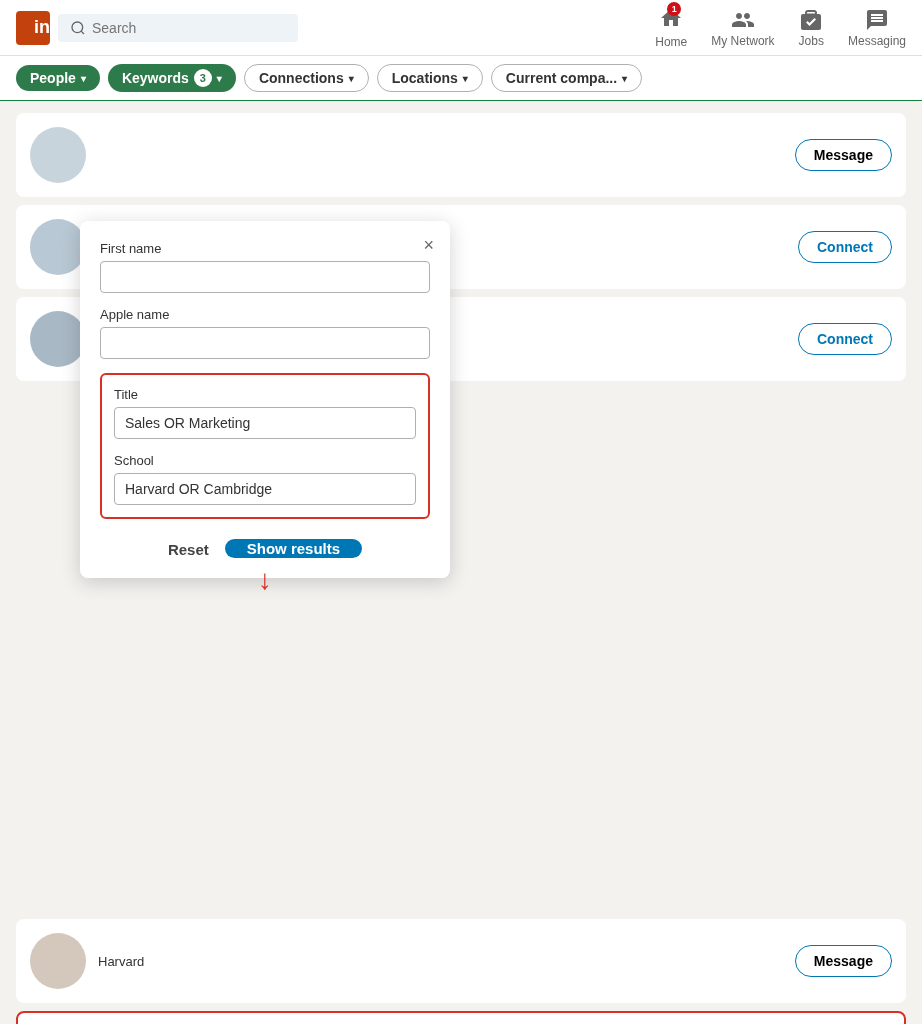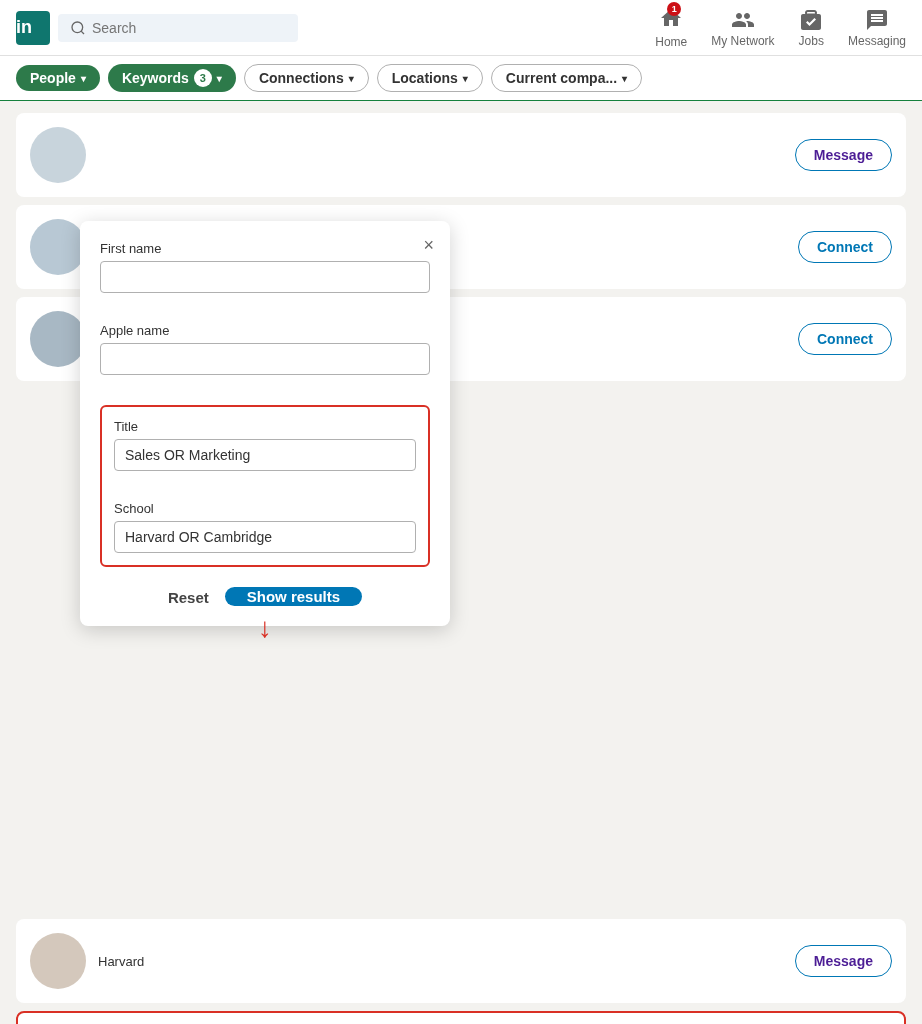--- a/index.html
+++ b/index.html
@@ -11,23 +11,23 @@
       border-bottom: 1px solid #e0e0e0;
       display: flex;
       align-items: center;
       padding: 0 16px;
       height: 56px;
       position: relative;
       z-index: 10;
     }
     .linkedin-logo {
       width: 34px; height: 34px;
-      background: #0f766e;
+      background: #c2410c;
       border-radius: 4px;
-      display: flex; align-items: center; justify-content: flex-start;
+      display: flex; align-items: center; justify-content: flex-end;
       color: #fff;
       font-weight: 900;
       font-size: 18px;
       flex-shrink: 0;
       margin-right: 8px;
     }
     .search-bar {
       display: flex; align-items: center;
       background: #eef3f8;
       border-radius: 4px;
@@ -100,21 +100,21 @@
       box-shadow: 0 4px 20px rgba(0,0,0,0.18);
       padding: 20px;
       width: 370px;
       z-index: 100;
     }
     .popup-close {
       position: absolute; top: 14px; right: 16px;
       cursor: pointer; font-size: 18px; color: #666;
       background: none; border: none;
     }
-    .field-group { margin-bottom: 30px; }
+    .field-group { margin-bottom: 14px; }
     .field-label { font-size: 13px; color: #333; margin-bottom: 5px; display: block; }
     .field-input {
       width: 100%; border: 1.5px solid #b0b0b0; border-radius: 4px;
       padding: 7px 10px; font-size: 14px; outline: none;
       color: #333;
     }
 
     
     .highlight-box {
       border: 2.5px solid #d93025;
@@ -177,21 +177,21 @@
       padding: 7px 18px;
       font-size: 14px;
       font-weight: 600;
       cursor: pointer;
       white-space: nowrap;
     }
     .action-btn-outline {
       background: #fff; color: #0077b5;
       border: 1.5px solid #0077b5;
     }
-    .action-btn-message { background: #fff; color: #4c1d95; border: 1.5px solid #0077b5; }
+    .action-btn-message { background: #fff; color: #000000; border: 1.5px solid #0077b5; }
 
     
     .card-partial {
       background: #fff; border-radius: 8px; padding: 14px;
       margin-bottom: 8px; display: flex; align-items: center; gap: 12px;
       position: relative;
     }
 
     
     .partial-text { color: #333; font-size: 13px; }

